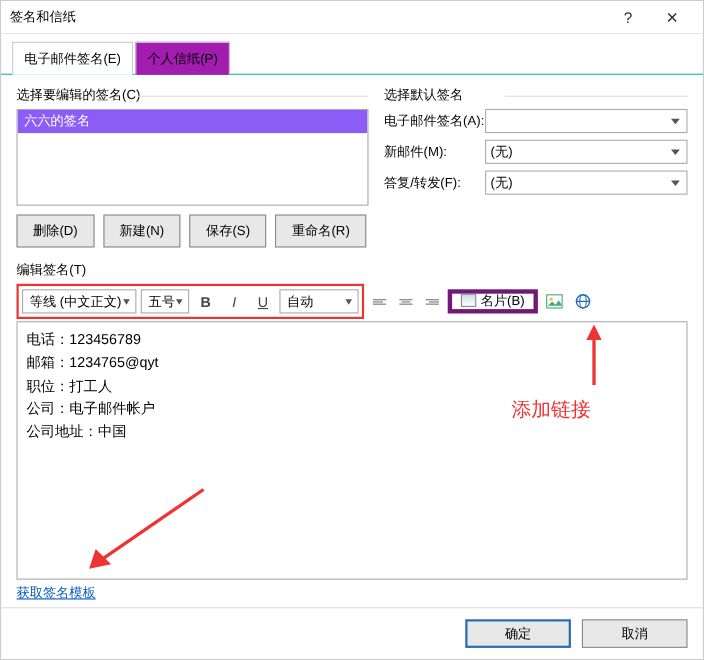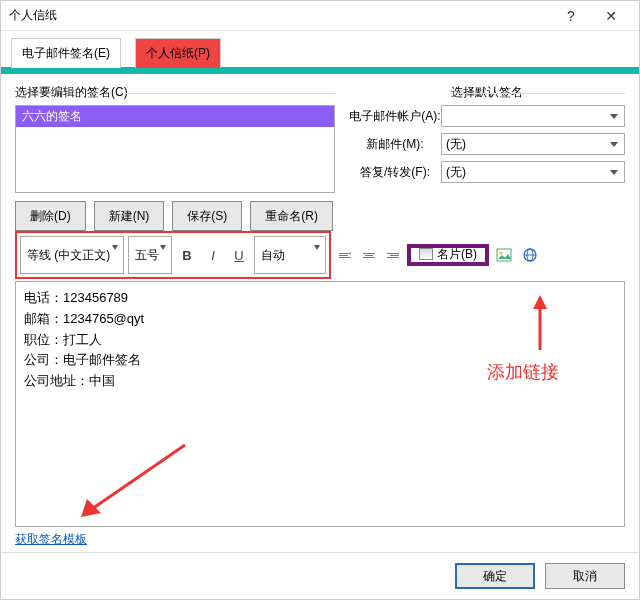--- a/index.html
+++ b/index.html
@@ -1,61 +1,61 @@
 <!DOCTYPE html>
 <html><head>
 <meta charset="utf-8">
 <style>
 * { box-sizing: border-box; margin: 0; padding: 0; }
 body { font-family: "Microsoft YaHei", Arial, sans-serif; font-size: 12px; background: #f0f0f0; width: 640px; height: 600px; overflow: hidden; position: relative; }
 .dialog { background: #fff; width: 640px; height: 600px; border: 1px solid #ccc; display: flex; flex-direction: column; }
 .titlebar { height: 30px; display: flex; align-items: center; padding: 0 8px; background: #fff; border-bottom: 1px solid #e5e5e5; }
 .titlebar .title { flex: 1; font-size: 12px; }
 .titlebar .btn { width: 40px; height: 30px; display: flex; align-items: center; justify-content: center; font-size: 14px; color: #333; }
-.tabs { padding: 6px 10px 0 10px; border-bottom: 7px solid #14b8a6; display: flex; gap: 12px; }
+.tabs { padding: 6px 10px 0 10px; border-bottom: 1px solid #14b8a6; display: flex; }
 .tab { padding: 6px 10px; border: 1px solid #ccc; border-bottom: none; background: #fff; margin-right: 2px; position: relative; top: 1px; font-size: 12px; }
-.tab.inactive { background: #ef4444; }
+.tab.inactive { background: #a21caf; }
 .content { flex: 1; padding: 10px 14px 4px 14px; display: flex; flex-direction: column; overflow: hidden; }
 .row1 { display: flex; gap: 14px; }
 .col-left { width: 320px; }
-.col-right { flex: 1; text-align: center; }
+.col-right { flex: 1; }
 .section-label { font-size: 12px; margin-bottom: 4px; position: relative; }
 .section-label::after { content: ""; position: absolute; left: 110px; right: 0; top: 50%; border-top: 1px solid #ddd; }
 .listbox { border: 1px solid #aaa; height: 88px; background: #fff; overflow: auto; }
 .listbox .item { background: #8b5cf6; color: #fff; padding: 2px 6px; font-size: 12px; }
 .frow { display: flex; align-items: center; margin-bottom: 6px; }
 .flabel { width: 92px; font-size: 12px; }
 .combo { flex: 1; height: 22px; border: 1px solid #aaa; background: #fff; display: flex; align-items: center; padding: 0 4px; position: relative; font-size: 12px; }
 .combo::after { content: ""; position: absolute; right: 6px; top: 8px; border-left: 4px solid transparent; border-right: 4px solid transparent; border-top: 5px solid #555; }
 .btnrow { display: flex; gap: 8px; margin-top: 8px; }
 .winbtn { height: 24px; padding: 14px 14px; border: 1px solid #888; background: #e8e8e8; font-size: 12px; display: flex; align-items: center; }
 .editlabel { margin-top: 12px; font-size: 12px; margin-bottom: 4px; }
 .toolbar { display: flex; align-items: center; gap: 4px; padding: 3px; border: 2px solid #e33; }
-.tcombo { height: 38px; border: 1px solid #aaa; background: #fff; display: flex; align-items: center; padding: 0 4px 0 6px; font-size: 12px; position: relative; }
+.tcombo { height: 22px; border: 1px solid #aaa; background: #fff; display: flex; align-items: center; padding: 0 4px 0 6px; font-size: 12px; position: relative; }
 .tcombo::after { content: ""; position: absolute; right: 5px; top: 8px; border-left: 3px solid transparent; border-right: 3px solid transparent; border-top: 5px solid #555; }
 .tbtn { width: 22px; height: 22px; display: flex; align-items: center; justify-content: center; font-size: 13px; color: #444; }
 .toolbar-outer { display: flex; align-items: center; gap: 4px; margin-bottom: 0; }
 .tbtn.lines { width: 20px; }
 .tbtn.lines span { display: block; width: 12px; height: 1px; background: #777; margin: 1px 0; }
 .bcard { border: 4px solid #701a75; padding: 2px 8px 4px 8px; font-size: 12px; display: flex; align-items: center; height: 22px; }
 .editor { border: 1px solid #aaa; flex: 1; background: #fff; padding: 6px 8px; font-size: 13px; line-height: 1.6; margin-top: 2px; overflow: hidden; position: relative; }
 .editor p { white-space: nowrap; }
 .link { color: #0a5bc4; text-decoration: underline; font-size: 12px; margin-top: 4px; display: inline-block; }
 .footer { display: flex; justify-content: flex-end; gap: 10px; padding: 10px 14px; border-top: 1px solid #ddd; }
-.footbtn { width: 80px; height: 26px; border: 1px solid #888; background: #e8e8e8; display: flex; align-items: center; justify-content: center; font-size: 12px; }
+.footbtn { width: 96px; height: 26px; border: 1px solid #888; background: #e8e8e8; display: flex; align-items: center; justify-content: center; font-size: 12px; }
 .footbtn.primary { border: 2px solid #2a6bb8; }
 .annotation { position: absolute; color: #e33; font-size: 18px; font-weight: 400; pointer-events: none; }
 .arrow-svg { position: absolute; pointer-events: none; }
 </style>
 </head>
 <body>
 
 <div class="dialog">
   <div class="titlebar">
-    <span class="title">个人信纸</span>
+    <span class="title">签名和信纸</span>
     <span class="btn">?</span>
     <span class="btn">✕</span>
   </div>
 
   <div class="tabs">
     <div class="tab">电子邮件签名(E)</div>
     <div class="tab inactive">个人信纸(P)</div>
   </div>
 
   <div class="content">
@@ -68,34 +68,35 @@
         <div class="btnrow">
           <div class="winbtn">删除(D)</div>
           <div class="winbtn">新建(N)</div>
           <div class="winbtn">保存(S)</div>
           <div class="winbtn">重命名(R)</div>
         </div>
       </div>
       <div class="col-right">
         <div class="section-label">选择默认签名</div>
         <div class="frow">
-          <div class="flabel">电子邮件帐户(A):</div>
+          <div class="flabel">电子邮件签名(A):</div>
           <div class="combo"></div>
         </div>
         <div class="frow">
           <div class="flabel">新邮件(M):</div>
           <div class="combo">(无)</div>
         </div>
         <div class="frow">
           <div class="flabel">答复/转发(F):</div>
           <div class="combo">(无)</div>
         </div>
       </div>
     </div>
 
+    <div class="editlabel">编辑签名(T)</div>
 
     <div class="toolbar-outer">
       <div class="toolbar">
         <div class="tcombo" style="width:104px">等线 (中文正文)</div>
         <div class="tcombo" style="width:44px">五号</div>
         <div class="tbtn">
             <b>B</b>
           </div>
         <div class="tbtn">
             <i>I</i>
@@ -143,35 +144,35 @@
             <ellipse cx="8" cy="8" rx="3" ry="6" fill="none" stroke="#2a6bb8" stroke-width="1"></ellipse>
             <line x1="2" y1="8" x2="14" y2="8" stroke="#2a6bb8" stroke-width="1"></line>
           </svg>
         </div>
     </div>
 
     <div class="editor">
       <p>电话：123456789</p>
       <p>邮箱：1234765@qyt</p>
       <p>职位：打工人</p>
-      <p>公司：电子邮件签名</p>
+      <p>公司：电子邮件帐户</p>
       <p>公司地址：中国</p>
     </div>
 
     <a class="link">获取签名模板</a>
   </div>
 
   <div class="footer">
     <div class="footbtn primary">确定</div>
     <div class="footbtn">取消</div>
   </div>
 </div>
 
 <svg class="arrow-svg" style="left:525px;top:295px" width="30" height="60">
   <line x1="15" y1="55" x2="15" y2="8" stroke="#e33" stroke-width="3"></line>
   <polygon points="15,0 8,14 22,14" fill="#e33"></polygon>
 </svg>
-<div class="annotation" style="left:487px;top:360px">添加链接</div>
+<div class="annotation" style="left:465px;top:360px">添加链接</div>
 
 <svg class="arrow-svg" style="left:75px;top:435px" width="120" height="90">
   <line x1="110" y1="10" x2="14" y2="76" stroke="#e33" stroke-width="3"></line>
   <polygon points="6,82 12,64 26,78" fill="#e33"></polygon>
 </svg>
 
 </body></html>

